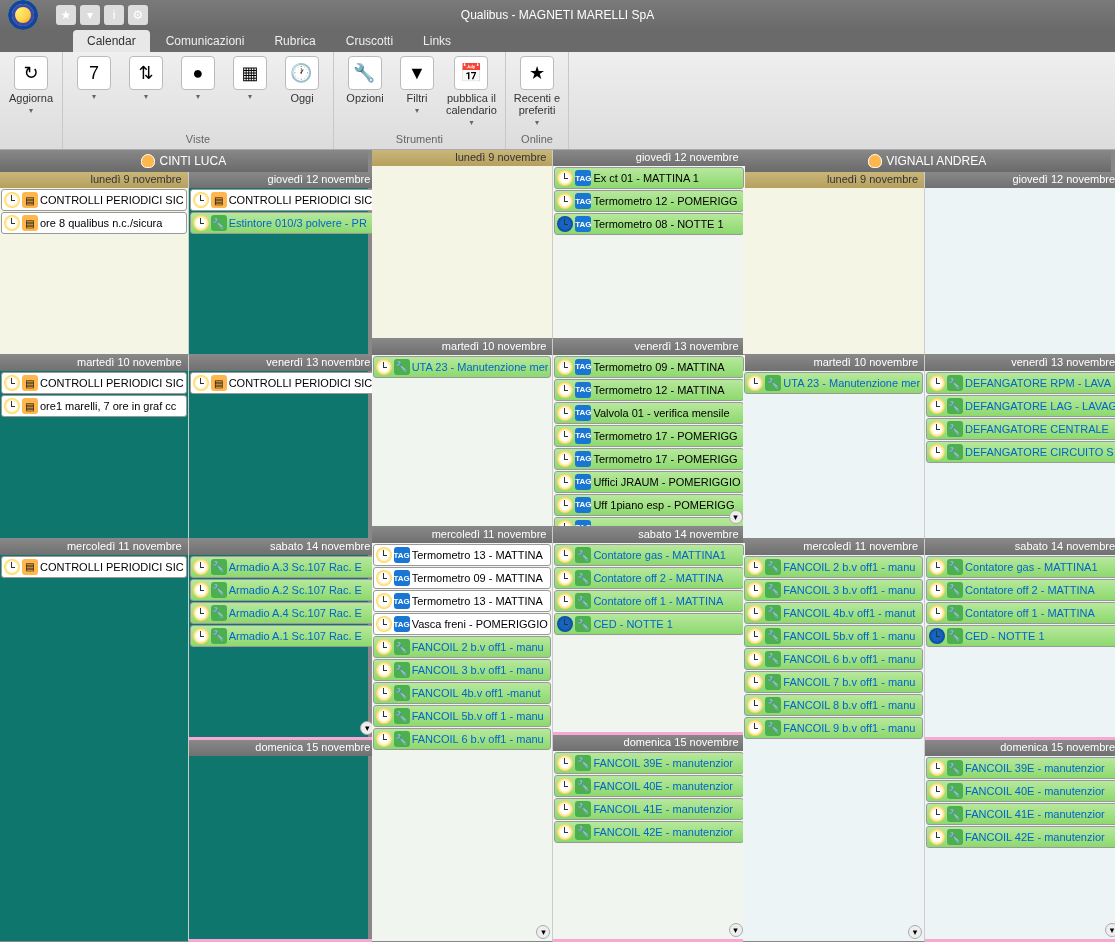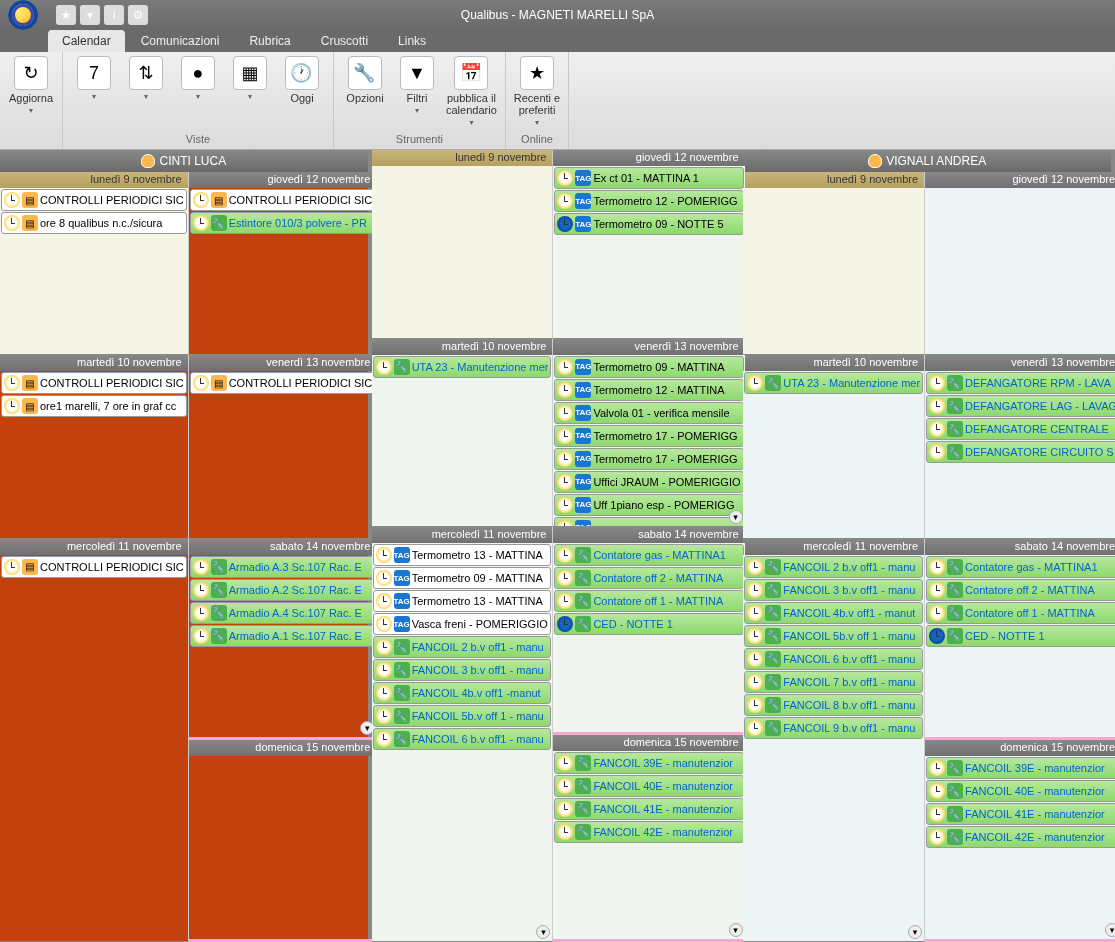--- a/index.html
+++ b/index.html
@@ -5,38 +5,38 @@
 * { box-sizing: border-box; margin: 0; padding: 0; font-family: Tahoma, Arial, sans-serif; }
 body { width: 1115px; height: 942px; background: #8a8a8a; overflow: hidden; font-size: 11px; }
 
 .titlebar { height: 30px; background: linear-gradient(#7a7a7a,#6a6a6a); display:flex; align-items:center; padding:0 8px; color:#fff; position:relative;}
 .logo { width:30px; height:30px; background: radial-gradient(circle at 30% 30%, #fff176 0%, #ffd54f 40%, #ff9800 70%); border-radius:50%; margin-right:10px; box-shadow: inset 0 0 0 4px #0d47a1; position:relative;}
 .logo:after{content:"";position:absolute;inset:4px;border-radius:50%;border:3px solid #3949ab;}
 .qa-icons { display:flex; gap:4px; margin-left:8px;}
 .qa-ico { width:20px; height:20px; background:#ddd; border-radius:3px; display:flex;align-items:center;justify-content:center; font-size:12px;}
 .title-text { position:absolute; left:50%; transform:translateX(-50%); font-size:12px;}
 
-.tabbar { height:22px; background:#6a6a6a; display:flex; align-items:flex-end; padding-left:48px; gap:2px;}
+.tabbar { height:22px; background:#6a6a6a; display:flex; align-items:flex-end; padding-left:73px; gap:2px;}
 .tab { padding:4px 14px; color:#eee; font-size:12px; cursor:pointer; border-radius:4px 4px 0 0;}
 .tab.active { background:#e8e8e8; color:#333;}
 
 .ribbon { height:98px; background:linear-gradient(#efefef,#dcdcdc); display:flex; border-bottom:1px solid #aaa;}
 .rgroup { display:flex; flex-direction:column; align-items:center; padding:4px 8px 2px; border-right:1px solid #c8c8c8;}
 .rgroup-items{display:flex;gap:6px;flex:1;align-items:flex-start;}
 .rgroup-label{font-size:11px;color:#666;padding:2px 0;}
 .ritem{display:flex;flex-direction:column;align-items:center;gap:2px;cursor:pointer;min-width:46px;}
 .ritem-ico{width:34px;height:34px;background:#fff;border:1px solid #bbb;border-radius:4px;display:flex;align-items:center;justify-content:center;font-size:18px;}
 .ritem-txt{font-size:11px;color:#333;text-align:center;line-height:1.1;}
 .ritem-arrow{font-size:8px;color:#666;}
 .qualibus-logo{display:flex;align-items:center;gap:6px;padding:8px 20px;}
 .qualibus-logo .circle{width:28px;height:28px;border-radius:50%;background:#1976d2;display:flex;align-items:center;justify-content:center;}
 .qualibus-logo .circle:after{content:"";width:10px;height:10px;border-radius:50%;background:#fff;}
 .qualibus-text{font-size:20px;color:#666;letter-spacing:-0.5px;}
 
-.cal-area{display:flex;height:calc(942px - 150px);background:#c2410c;}
+.cal-area{display:flex;height:calc(942px - 150px);background:#0f766e;}
 .person-col{flex:1;min-width:0;border-right:4px solid #888;display:flex;flex-direction:column;}
 .person-head{height:22px;background:linear-gradient(#888,#6a6a6a);color:#fff;display:flex;align-items:center;justify-content:center;gap:4px;font-size:12px;}
 .person-ico{width:14px;height:14px;background:#ffb74d;border-radius:50% 50% 40% 40%;border:1px solid #fff;}
 .days-grid{flex:1;display:grid;grid-template-columns:1fr 1fr 1fr;grid-template-rows:repeat(3,1fr) 1.2fr;min-height:0;}
 .day-col{display:flex;flex-direction:column;border-right:1px solid #ccc;border-bottom:1px solid #888;min-height:0;}
 .day-head{height:16px;background:linear-gradient(#888,#707070);color:#fff;font-size:11px;text-align:right;padding:1px 6px;flex-shrink:0;}
 .day-head.today{background:linear-gradient(#c9b67a,#b5a05e);color:#333;}
 .day-body{flex:1;overflow:hidden;padding:1px;position:relative;}
 .day-body.today{background:#f5f5e6;}
 .day-body.tint{background:#f1f5f0;}
@@ -272,21 +272,21 @@
               <span class="evt-txt">Ex ct 01 - MATTINA 1</span>
             </div>
             <div class="evt grn">
               <span class="eico clock"></span>
               <span class="eico tag">TAG</span>
               <span class="evt-txt">Termometro 12 - POMERIGG</span>
             </div>
             <div class="evt grn">
               <span class="eico clock night"></span>
               <span class="eico tag">TAG</span>
-              <span class="evt-txt">Termometro 09 - NOTTE 5</span>
+              <span class="evt-txt">Termometro 08 - NOTTE 1</span>
             </div>
           </div>
         </div>
         <div class="day-col" style="grid-area: 2 / 1;">
           <div class="day-head">martedì 10 novembre</div>
           <div class="day-body tint">
             <div class="evt grn">
               <span class="eico clock"></span>
               <span class="eico wrench">🔧</span>
               <span class="evt-txt blue">UTA 23 - Manutenzione mer</span>

